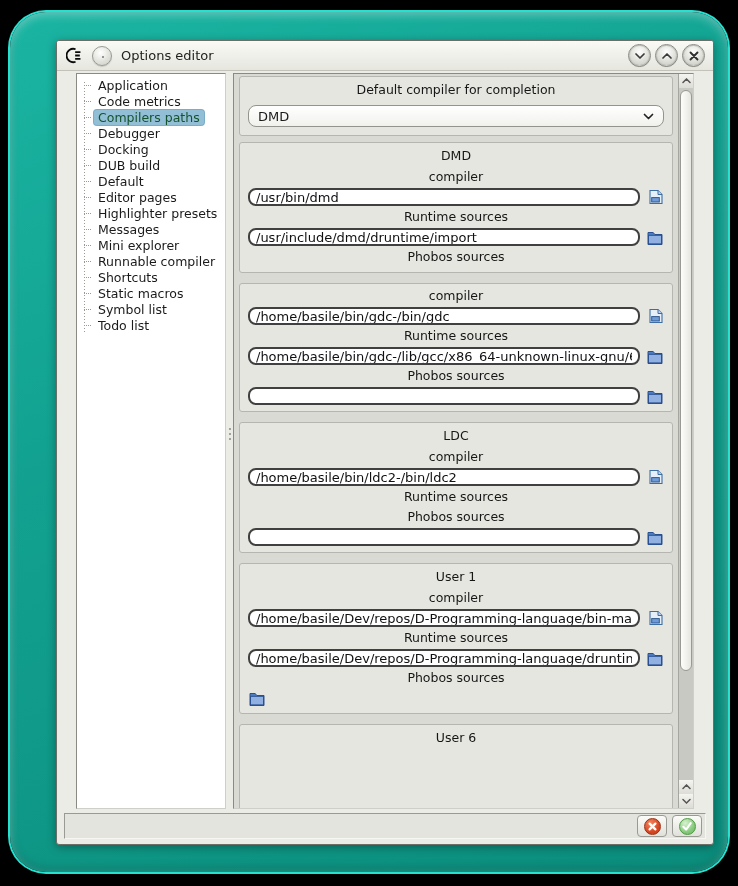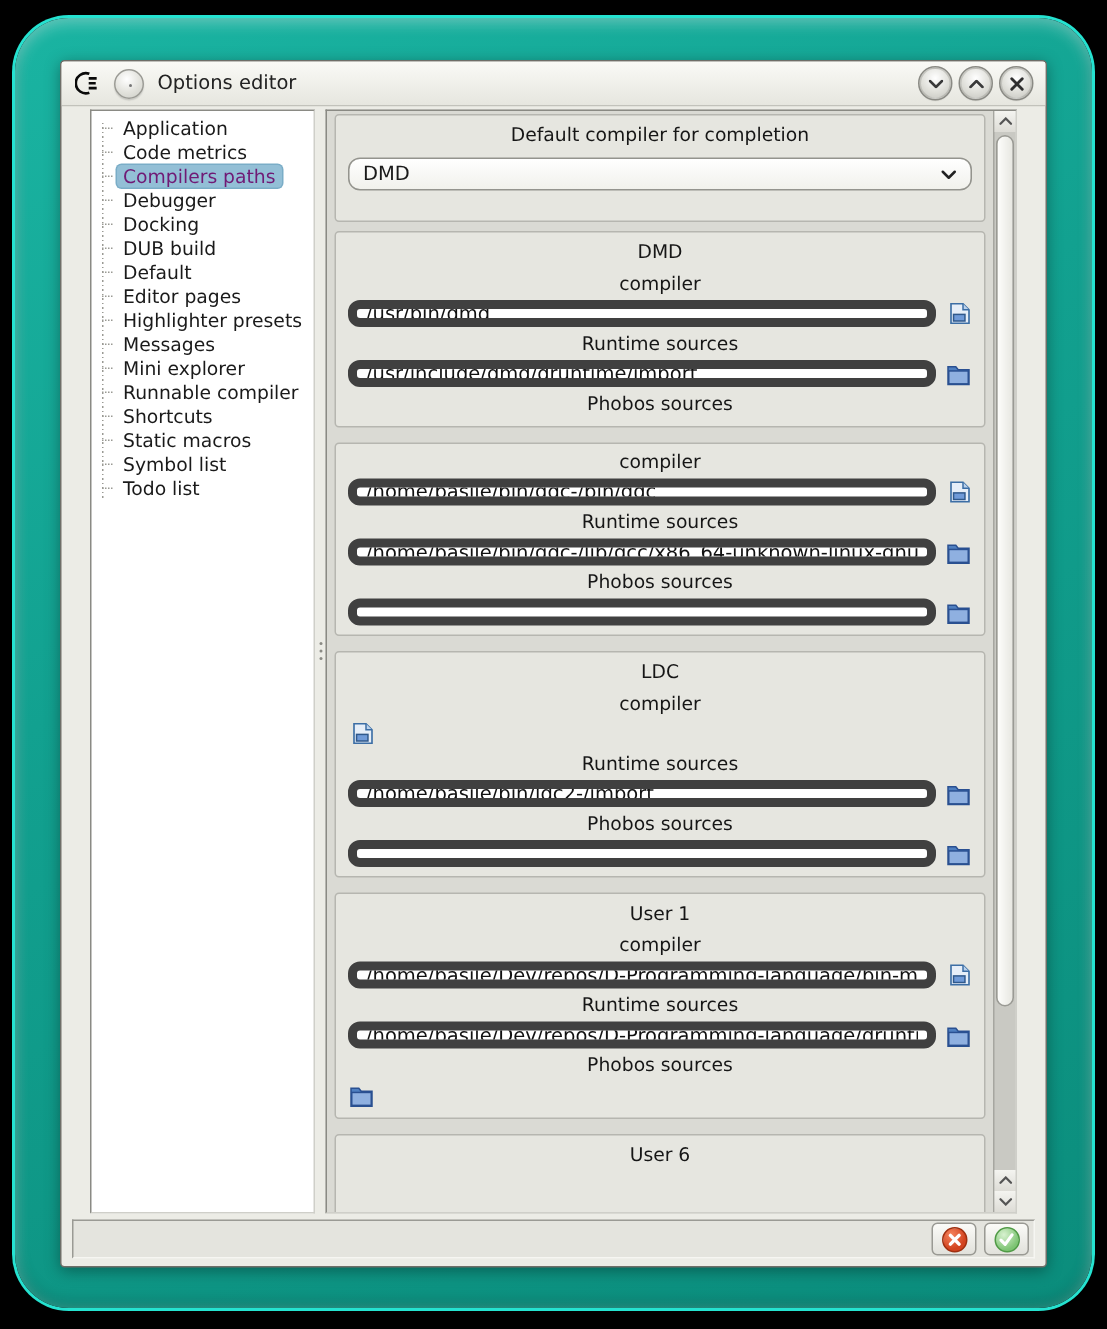--- a/index.html
+++ b/index.html
@@ -13,21 +13,21 @@
   }
   
   .frame {
     position:absolute; left:10px; top:12px; width:718px; height:860px;
     border-radius:36px;
     background:linear-gradient(155deg,#1ab4a2 0%,#12a190 40%,#0b8d7c 100%);
     box-shadow:0 0 0 2px #25e2d0, inset 0 3px 10px rgba(255,255,255,.35), inset 0 -4px 10px rgba(0,0,0,.18);
   }
   
   .window {
-    position:absolute; left:40px; top:40px; width:658px; height:805px;
+    position:absolute; left:56px; top:40px; width:658px; height:805px;
     background:#ECECE6;
     border:1px solid #6e6e68;
     border-radius:3px;
     display:flex; flex-direction:column;
     box-shadow:0 2px 10px rgba(0,0,0,.35);
   }
   
   .titlebar {
     height:30px; flex:none;
     display:flex; align-items:center; gap:9px; padding:0 9px;
@@ -60,44 +60,44 @@
     border:1px solid; border-color:#8a8a84 #cfcfc9 #cfcfc9 #8a8a84;
     padding-top:3px; position:relative; overflow:hidden;
   }
   .tree-line {
     position:absolute; left:7px; top:8px; width:1px; height:250px;
     background-image:repeating-linear-gradient(to bottom,#9a9a94 0 1px,transparent 1px 3px);
   }
   .tree-item { display:flex; align-items:center; height:16px; padding-left:7px; font-size:12.5px; white-space:nowrap; }
   .tree-stub { width:7px; flex:none; border-top:1px dotted #9a9a94; margin-right:3px; }
   .tree-label { padding:0 4px; border-radius:3px; line-height:15px; }
-  .tree-item.selected .tree-label { background:#93BFD6; box-shadow:0 0 0 1px #7aadc7; color:#701a75;text-align:center; }
+  .tree-item.selected .tree-label { background:#93BFD6; box-shadow:0 0 0 1px #7aadc7; color:#14532d;text-align:center; }
   .splitter { width:7px; flex:none; position:relative; }
   .splitter::after{
     content:""; position:absolute; left:3px; top:355px; width:2px; height:2px; border-radius:50%;
     background:#8a8a84; box-shadow:0 5px 0 #8a8a84, 0 10px 0 #8a8a84;
   }
   .main-panel {
     flex:1; position:relative; background:#dadad4;
     border:1px solid; border-color:#8a8a84 #cfcfc9 #cfcfc9 #8a8a84;
   }
   .scroll-content { width:calc(100% - 15px); height:100%; overflow:hidden; padding:2px 5px; }
   
   .group {
     background:#E6E6E0; border:1px solid #b6b6b0; border-radius:3px;
     padding:2px 8px 5px; margin-bottom:10px;
   }
-  .group.first { padding-bottom:20px; margin-bottom:6px; }
+  .group.first { padding-bottom:8px; margin-bottom:6px; }
   .group.clipped { height:150px; }
   .group-title, .field-label { text-align:center; font-size:12.5px; color:#161616; }
   .group-title { height:22px; line-height:22px; }
   .field-label { height:20px; line-height:20px; }
   .field-row { height:20px; display:flex; align-items:center; gap:6px; }
   .path-input {
-    flex:1; height:18px; border:6px solid #404040; border-radius:8px;
+    flex:1; height:18px; border:2px solid #404040; border-radius:8px;
     padding:0 6px; font:13px "DejaVu Sans", sans-serif; color:#111;
     background:#fff; min-width:0; outline:none;
   }
   .icon-btn { width:18px; height:17px; flex:none; border:none; background:transparent; padding:0; display:flex; align-items:center; justify-content:center; }
   .icon-btn svg { display:none; }
   .icon-btn.icon-file svg.svg-file { display:block; }
   .icon-btn.icon-folder svg.svg-folder { display:block; }
   .combo {
     height:22px; margin-top:4px;
     background:linear-gradient(#ffffff,#f1f1ec);
@@ -330,42 +330,33 @@
     </div>
   </div>
               </div>
   </section>
             <section class="group">
     <div class="group-title">LDC</div>
     <div class="fields">
                 <div class="field">
     <div class="field-label">compiler</div>
     <div class="field-row">
+      <input type="text" class="path-input" value="/home/basile/bin/ldc2-/bin/ldc2" style="">
       <button class="icon-btn icon-file">
         <svg class="svg-file" width="15" height="16" viewBox="0 0 14 16">
           <path d="M1.5 1.5h8l4 4v9h-12z" fill="#e6eef8" stroke="#3c6ea5" stroke-width="1.1"></path>
           <path d="M9.5 1.5v4h4" fill="#bcd2ec" stroke="#3c6ea5" stroke-width="1"></path>
           <rect x="3.2" y="8.6" width="7.6" height="4.4" fill="#6f9ad8" stroke="#30598c" stroke-width="1"></rect>
         </svg>
 
       </button>
     </div>
   </div>
                 <div class="field">
     <div class="field-label">Runtime sources</div>
-    <div class="field-row">
-      <input type="text" class="path-input" value="/home/basile/bin/ldc2-/import" style="">
-      <button class="icon-btn icon-folder">
-
-        <svg class="svg-folder" width="16" height="15" viewBox="0 0 16 14">
-          <path d="M1 2h5.2l1.6 2H15v10H1z" fill="#4f7fc0" stroke="#2a5091" stroke-width="1"></path>
-          <rect x="1.5" y="4.8" width="13" height="8.6" fill="#8fb0e0" stroke="#2a5091" stroke-width="1"></rect>
-        </svg>
-      </button>
-    </div>
   </div>
                 <div class="field">
     <div class="field-label">Phobos sources</div>
     <div class="field-row">
       <input type="text" class="path-input" value="" style="">
       <button class="icon-btn icon-folder">
 
         <svg class="svg-folder" width="16" height="15" viewBox="0 0 16 14">
           <path d="M1 2h5.2l1.6 2H15v10H1z" fill="#4f7fc0" stroke="#2a5091" stroke-width="1"></path>
           <rect x="1.5" y="4.8" width="13" height="8.6" fill="#8fb0e0" stroke="#2a5091" stroke-width="1"></rect>

